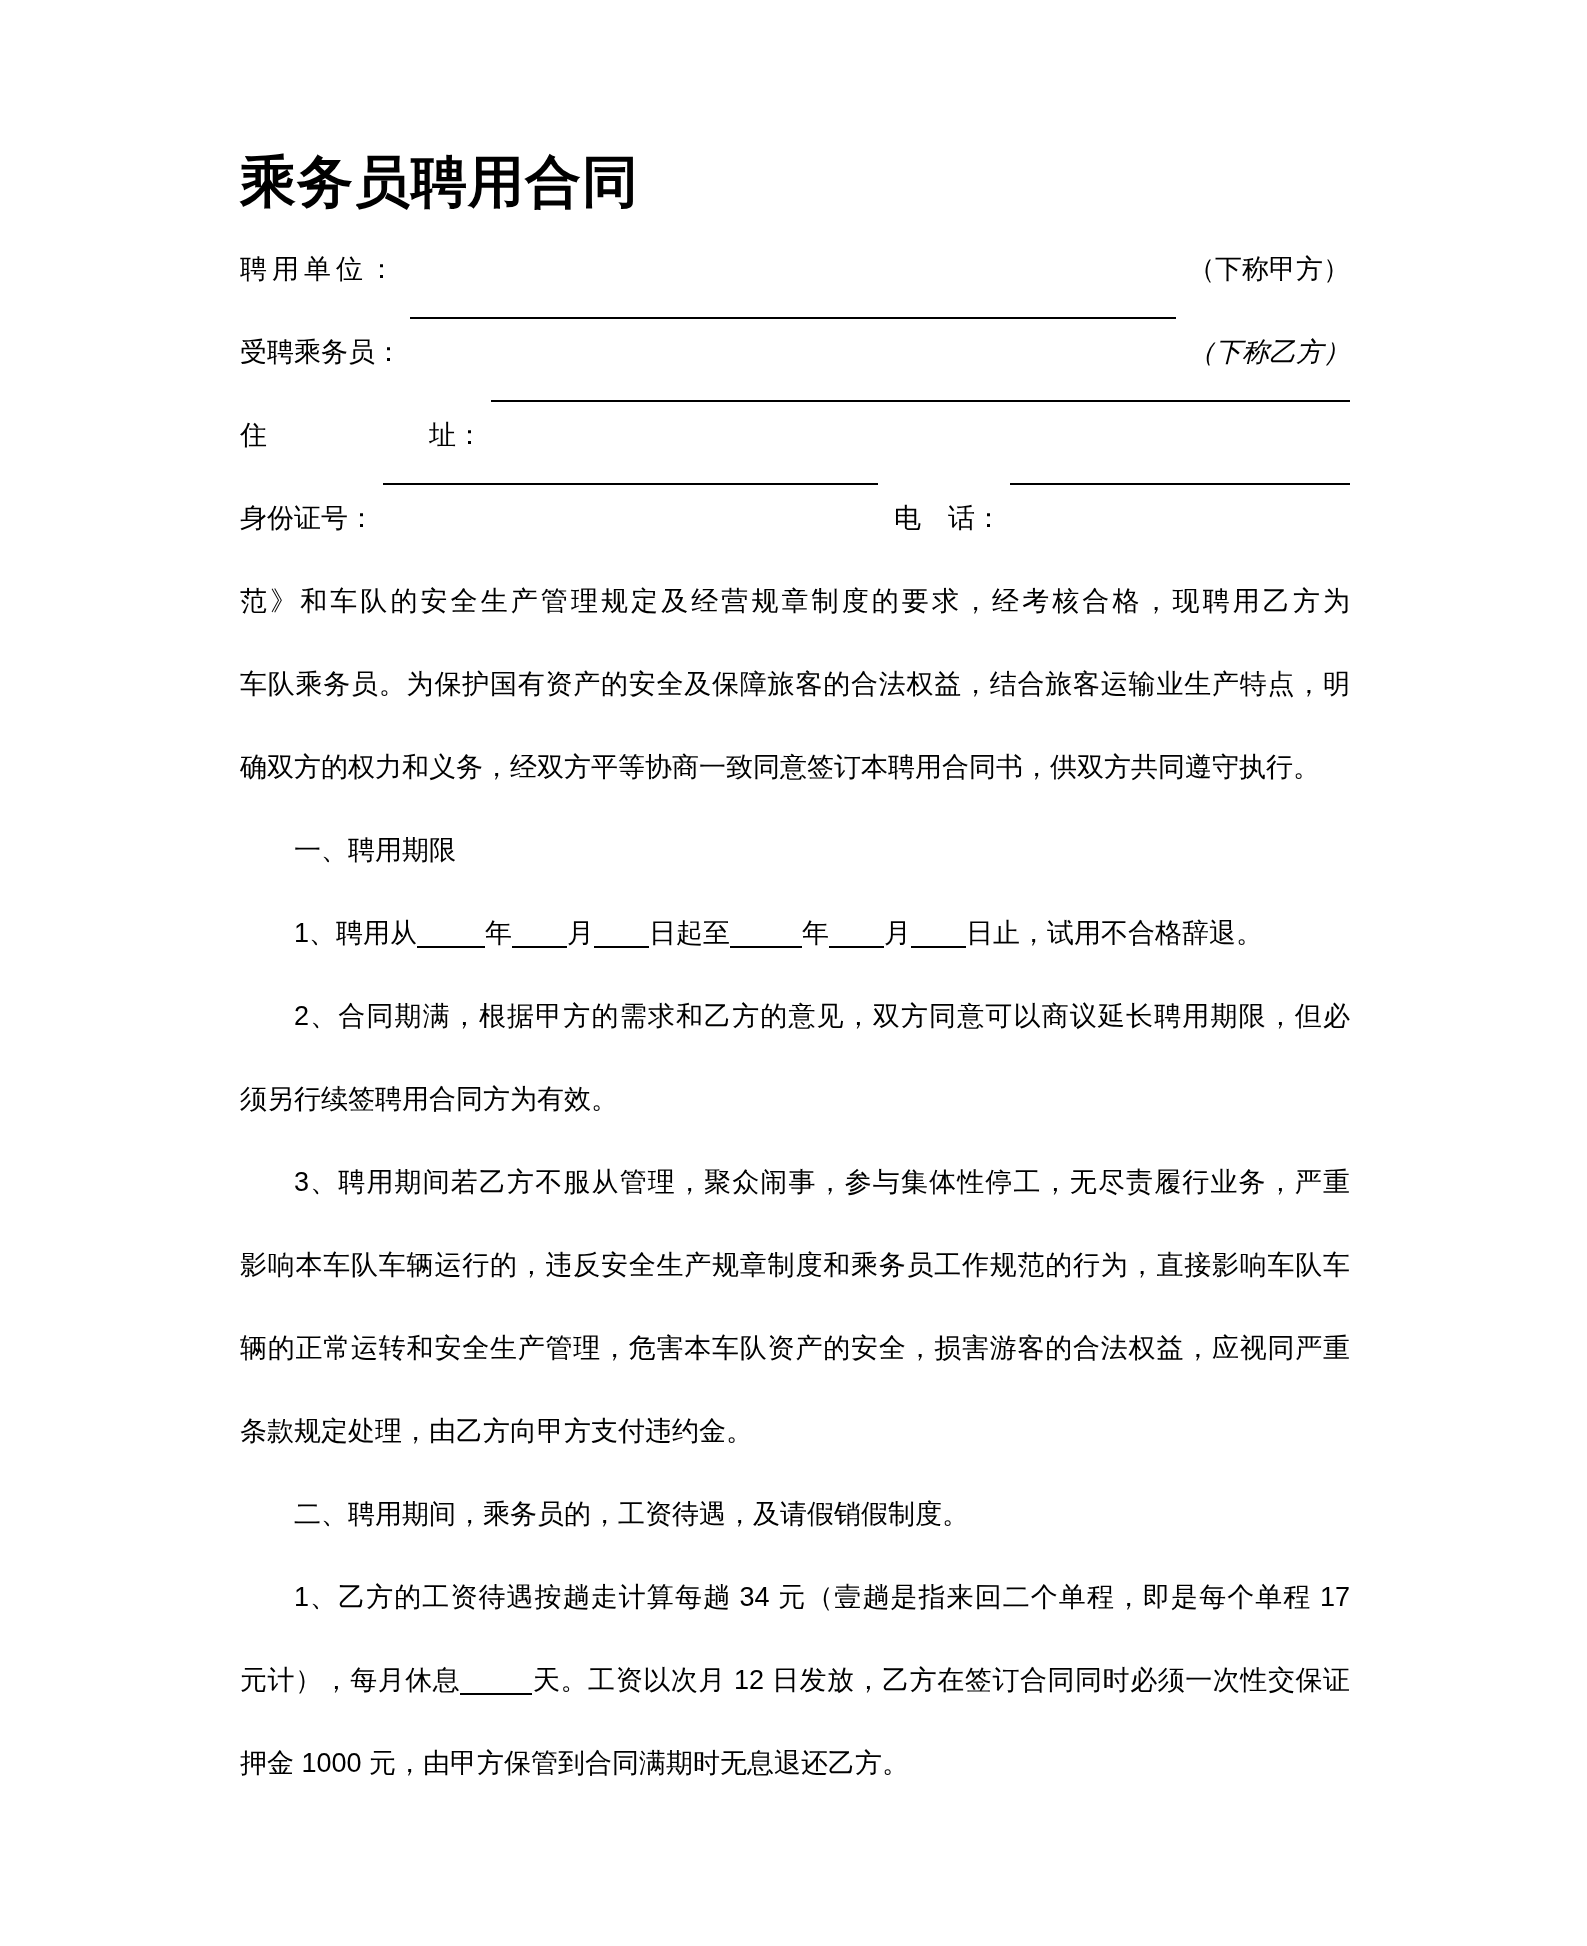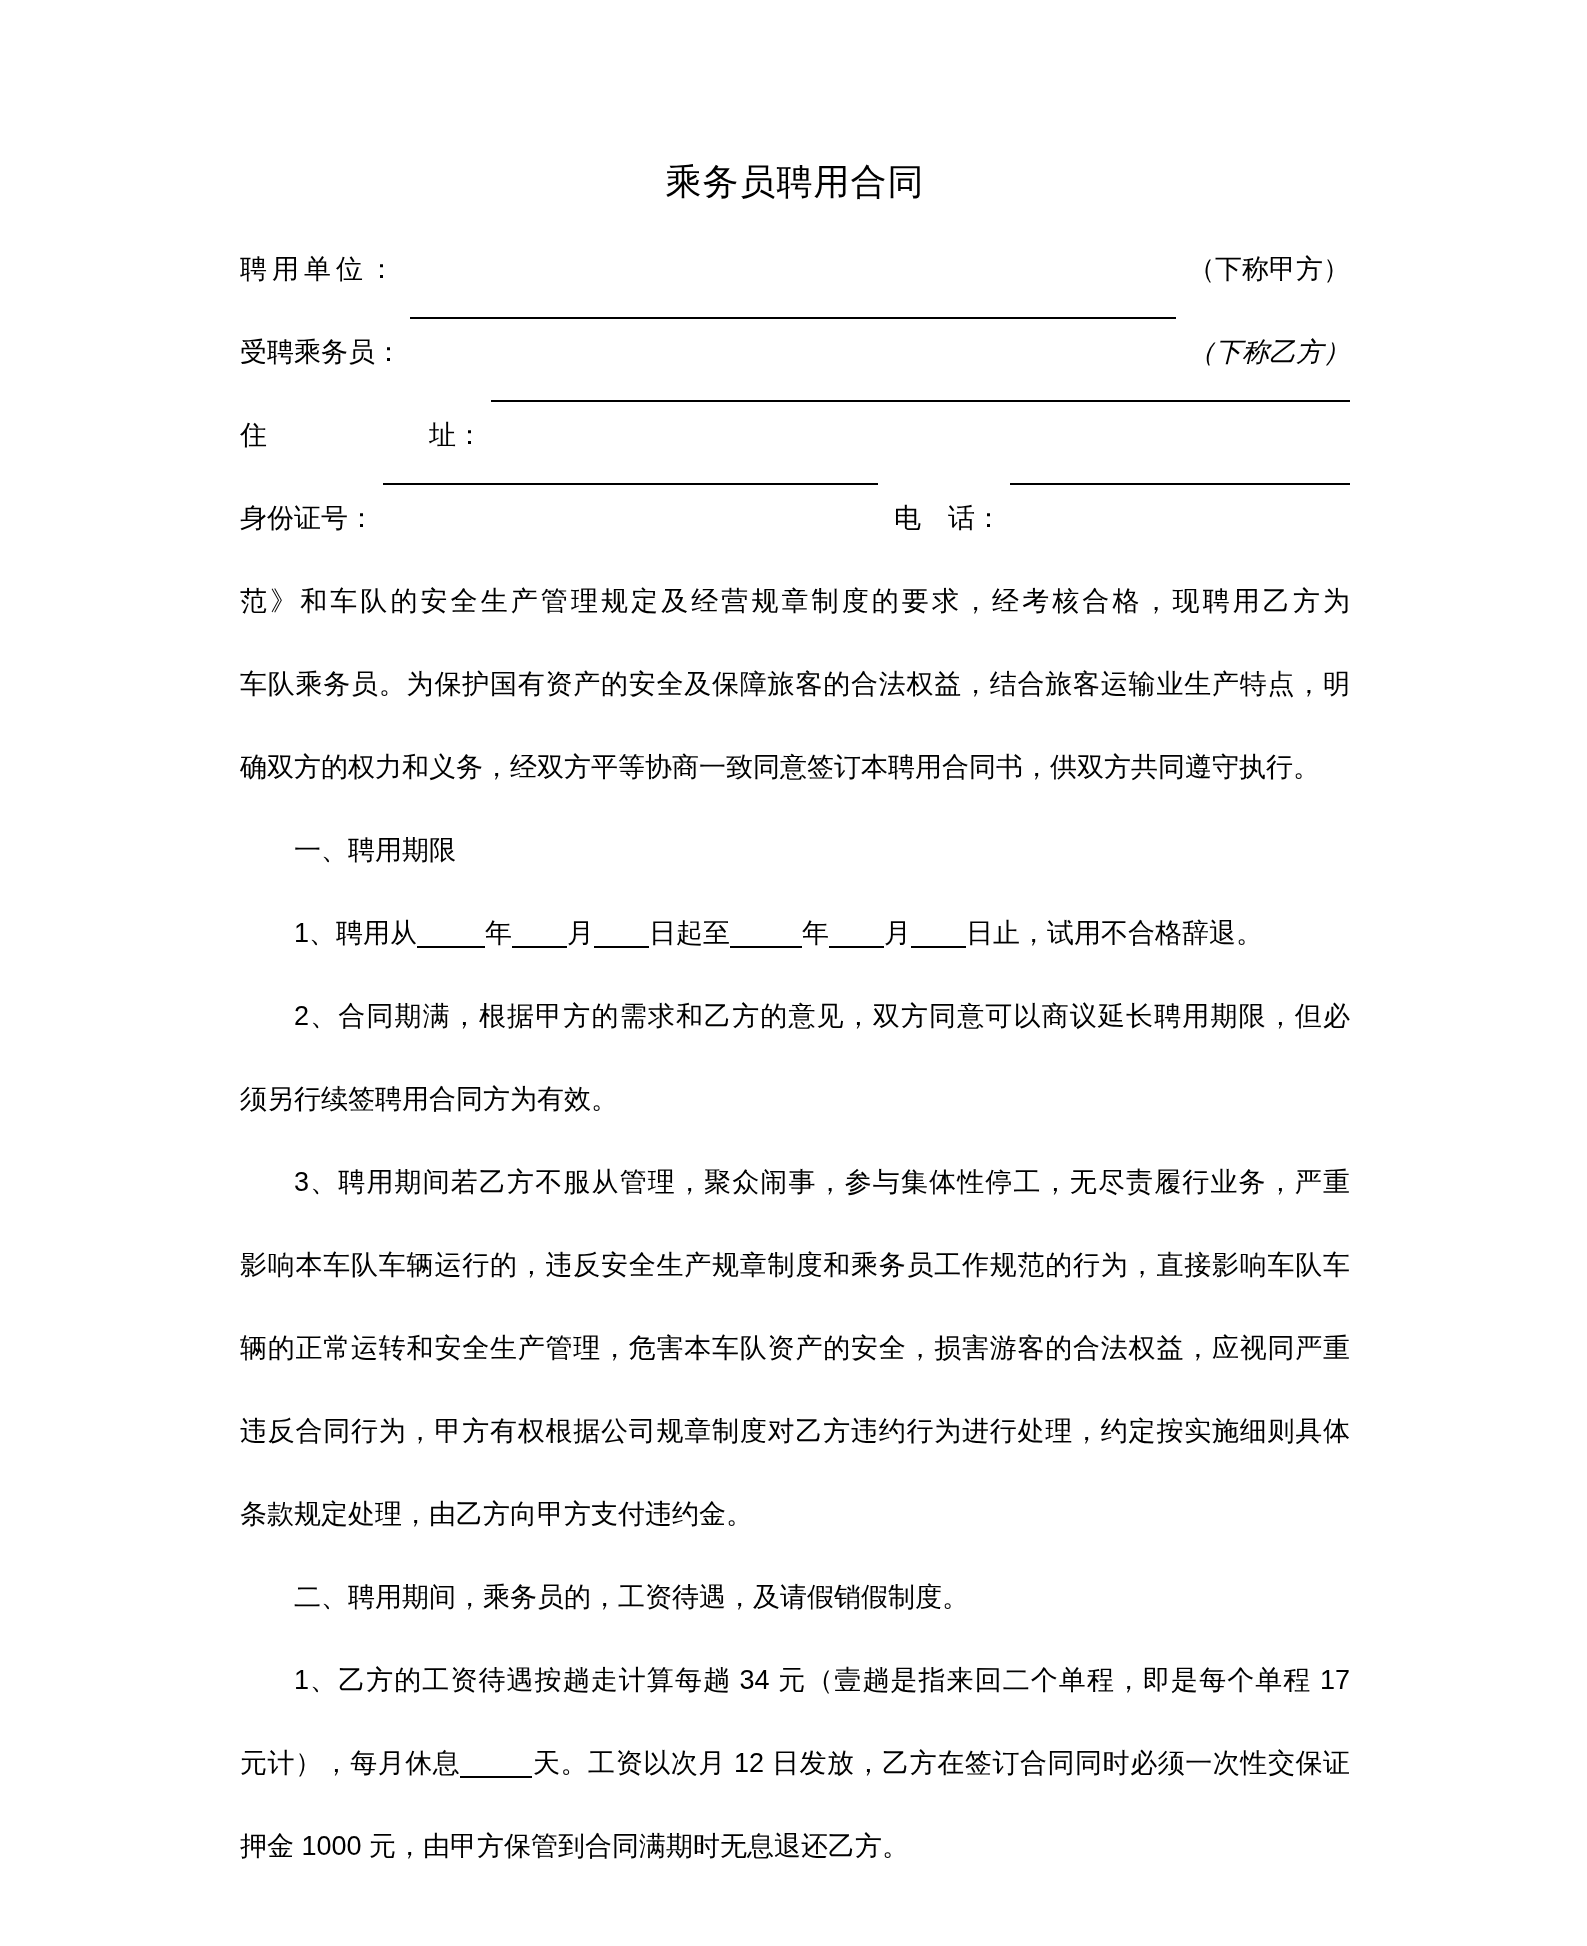--- a/index.html
+++ b/index.html
@@ -8,23 +8,23 @@
     width:1587px;height:1946px;
     box-sizing:border-box;
     background:#ffffff;
     color:#000000;
     font-family:"Liberation Sans","DejaVu Sans",sans-serif;
     font-size:27px;
     padding:140px 237px 0 240px;
     overflow:hidden;
   }
   .title{
-    font-size:36px;
-    font-weight:normal;
-    text-align:center;
+    font-size:56px;
+    font-weight:bold;
+    text-align:left;
     line-height:83px;
     height:83px;
     margin-bottom:5px;
     letter-spacing:1px;
   }
   .line{
     line-height:83px;
     height:83px;
   }
   .justify{
@@ -110,21 +110,20 @@
     <div class="line indent">
       <span>1、聘用从</span><span class="blank b68"></span><span>年</span><span class="blank b55"></span><span>月</span><span class="blank b55"></span><span>日起至</span><span class="blank b72"></span><span>年</span><span class="blank b55"></span><span>月</span><span class="blank b55"></span><span>日止，试用不合格辞退。</span>
     </div>
 
     <div class="line indent justify">2、合同期满，根据甲方的需求和乙方的意见，双方同意可以商议延长聘用期限，但必</div>
     <div class="line">须另行续签聘用合同方为有效。</div>
 
     <div class="line indent justify">3、聘用期间若乙方不服从管理，聚众闹事，参与集体性停工，无尽责履行业务，严重</div>
     <div class="line justify">影响本车队车辆运行的，违反安全生产规章制度和乘务员工作规范的行为，直接影响车队车</div>
     <div class="line justify">辆的正常运转和安全生产管理，危害本车队资产的安全，损害游客的合法权益，应视同严重</div>
-    <div class="line justify">违反合同行为，甲方有权根据公司规章制度对乙方违约行为进行处理，约定按实施细则具体</div>
     <div class="line">条款规定处理，由乙方向甲方支付违约金。</div>
   </div>
 
   <div>
     <div class="line indent">二、聘用期间，乘务员的，工资待遇，及请假销假制度。</div>
 
     <div class="line indent justify">1、乙方的工资待遇按趟走计算每趟 34 元（壹趟是指来回二个单程，即是每个单程 17</div>
 
     <div class="line justify">
       <span>元计），每月休息</span><span class="blank b72"></span><span>天。工资以次月 12 日发放，乙方在签订合同同时必须一次性交保证</span>

